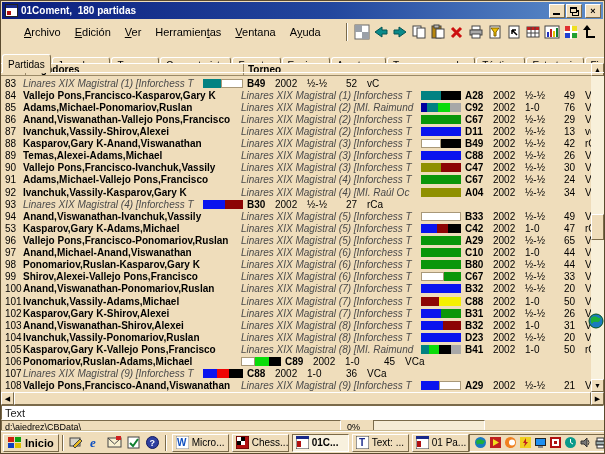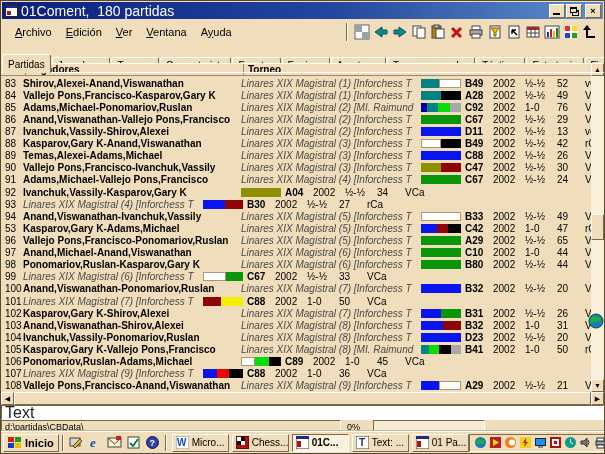--- a/index.html
+++ b/index.html
@@ -10,30 +10,30 @@
   .r{border:1px solid;border-color:#FFFFFF #7A6A4A #7A6A4A #FFFFFF;}
   .s{border:1px solid;border-color:#7A6A4A #FFFFFF #FFFFFF #7A6A4A;}
 
   
   .titlebar{position:absolute;top:1px;left:1px;right:1px;height:17px;
     background:linear-gradient(90deg,#0B1E7E 0%,#23479E 55%,#5E8FCB 100%);
     display:flex;align-items:center;padding:0 2px;color:#fff;}
   .titleicon{width:13px;height:13px;margin:0 3px 0 1px;flex:none;position:relative;background:#fff;border:1px solid #222;}
   .titleicon .bar{position:absolute;top:0;left:0;right:0;height:3px;background:#1a2a8a;}
   .titleicon .dot{position:absolute;bottom:1px;left:1px;width:4px;height:4px;background:#b01010;}
-  .titletext{font-size:14px;font-weight:normal;white-space:pre;flex:1;overflow:hidden;}
+  .titletext{font-size:10px;font-weight:bold;white-space:pre;flex:1;overflow:hidden;}
   .winbtn{width:16px;height:14px;background:#EFDDBB;margin-left:1px;flex:none;position:relative;
     display:flex;align-items:center;justify-content:center;font-size:9px;font-weight:bold;color:#000;}
   .winbtn.close{margin-left:3px;}
   .glyph-min{position:absolute;left:3px;bottom:2px;width:7px;height:2px;background:#000;}
   .glyph-rest1{position:absolute;left:3px;top:2px;width:7px;height:6px;border:1px solid #000;border-top-width:2px;background:#EFDDBB;}
   .glyph-rest2{position:absolute;left:5px;top:5px;width:7px;height:6px;border:1px solid #000;border-top-width:2px;background:#EFDDBB;}
 
   
-  .menubar{position:absolute;top:18px;left:7px;right:1px;height:25px;display:flex;align-items:center;}
+  .menubar{position:absolute;top:18px;left:16px;right:1px;height:25px;display:flex;align-items:center;}
   .menu-item{font-size:11px;padding:2px 7px;cursor:default;}
   .menu-item u{text-decoration:underline;}
   .mt-sep{width:2px;height:18px;margin:0 4px;border-left:1px solid #7A6A4A;border-right:1px solid #fff;}
   .toolbar{display:flex;align-items:center;margin-left:auto;padding-right:4px;}
   .tbtn{width:19px;height:17px;display:flex;align-items:center;justify-content:center;}
   .tbtn svg{display:block;}
 
   
   .tabs{position:absolute;top:53px;left:0;right:0;height:19px;display:flex;align-items:flex-end;padding-left:1px;}
   .tab{font-size:10px;padding:2px 5px 2px 5px;height:16px;margin-right:1px;background:#EFDDBB;
@@ -52,38 +52,38 @@
   .grow{display:flex;align-items:center;height:12.12px;font-size:10px;white-space:nowrap;}
   .c-num{width:22px;padding-left:4px;flex:none;overflow:hidden;}
   .c-players{width:218px;flex:none;font-weight:bold;overflow:hidden;}
   .c-tourn{width:180px;flex:none;font-style:italic;color:#4a4a4a;overflow:hidden;}
   .c-medal{width:40px;height:9px;flex:none;display:flex;margin-right:4px;}
   .c-medal .seg{height:100%;}
   .c-medal .seg.white{box-shadow:inset 0 0 0 1px #A89878;}
   .c-eco{width:28px;flex:none;font-weight:bold;}
   .c-year{width:32px;flex:none;}
   .c-res{width:32px;flex:none;}
-  .c-mov{width:18px;flex:none;}
+  .c-mov{width:18px;flex:none;text-align:right;}
   .c-ann{flex:1;padding-left:10px;overflow:hidden;}
 
   
   .vscroll{position:absolute;top:62px;right:0;width:13px;height:329px;background:#F8F0DA;}
   .sbtn{position:absolute;left:0;width:13px;height:13px;background:#EFDDBB;display:flex;align-items:center;justify-content:center;font-size:7px;line-height:1;color:#000;}
   .vscroll .up{top:0;}
   .vscroll .down{bottom:0;}
   .vthumb{position:absolute;left:0;top:151px;width:13px;height:26px;background:#EFDDBB;}
   .hscroll{position:absolute;top:391px;left:0;right:0;height:13px;background:#F8F0DA;}
   .hscroll .left{left:0;top:0;}
   .hscroll .right{left:auto;right:0;top:0;}
   .hthumb{position:absolute;left:13px;top:0;right:13px;height:13px;background:#EFDDBB;}
   .globe-overlay{position:absolute;top:312px;right:0;width:16px;height:16px;z-index:5;}
 
   
   .textbar{position:absolute;top:404px;left:0;right:0;height:15px;background:#fff;
-    border:1px solid;border-color:#7A6A4A #fff #fff #7A6A4A;font-size:16px;color:#222;
+    border:1px solid;border-color:#7A6A4A #fff #fff #7A6A4A;font-size:11px;color:#222;
     display:flex;align-items:center;padding-left:3px;}
   .statusbar{position:absolute;top:419px;left:0;right:0;height:13px;font-size:9px;display:flex;align-items:stretch;}
   .sb-path{width:340px;flex:none;display:flex;align-items:center;padding-left:3px;}
   .sb-pct{width:32px;flex:none;display:flex;align-items:center;justify-content:flex-start;padding-left:6px;border:none;}
   .sb-progress{width:112px;flex:none;background:#F6ECD6;}
   .sb-fill{flex:1;}
 
   
   .taskbar{position:absolute;bottom:0;left:0;right:0;height:22px;background:#EFDDBB;
     border-top:1px solid #fff;box-shadow:0 -1px 0 #C8B890;display:flex;align-items:center;padding:0 2px;}
@@ -123,20 +123,21 @@
         <span class="glyph-rest1"></span>
       </span>
     <span class="winbtn r close">×</span>
   </div>
 
   <div class="menubar">
     <span style="display:flex;align-items:center;">
         <span class="menu-item"><u>A</u>rchivo</span>
         <span class="menu-item"><u>E</u>dición</span>
         <span class="menu-item"><u>V</u>er</span>
+        <span class="menu-item">Herramien<u>t</u>as</span>
         <span class="menu-item"><u>V</u>entana</span>
         <span class="menu-item">A<u>y</u>uda</span>
       </span>
     <div class="toolbar">
       <span class="mt-sep"></span>
       <span style="display:flex;align-items:center;">
           <span class="tbtn">
             <svg width="16" height="16">
               <rect x="1" y="1" width="14" height="14" fill="#fff" stroke="#666"></rect>
               <rect x="1" y="1" width="7" height="7" fill="#9aa0a8"></rect>
@@ -242,21 +243,20 @@
   <div class="thead">
     <span class="div1"></span>
       <span class="div2"></span>
     <span class="h1">Jugadores</span>
     <span class="h2">Torneo</span>
   </div>
 
   <div class="rows">
       <div class="grow">
     <span class="c-num">83</span>
-    <span class="c-players">Shirov,Alexei-Anand,Viswanathan</span>
     <span class="c-tourn">Linares XIX Magistral (1) [Inforchess T</span>
     <span class="c-medal">
           <span class="seg" style="width: 45%; background: rgb(2, 130, 130);"></span>
           <span class="seg white" style="width: 55%; background: rgb(255, 255, 255);"></span>
         </span>
     <span class="c-eco">B49</span>
     <span class="c-year">2002</span>
     <span class="c-res">½-½</span>
     <span class="c-mov">52</span>
     <span class="c-ann">vC</span>
@@ -367,20 +367,21 @@
         </span>
     <span class="c-eco">C67</span>
     <span class="c-year">2002</span>
     <span class="c-res">½-½</span>
     <span class="c-mov">24</span>
     <span class="c-ann">VC</span>
   </div>
       <div class="grow">
     <span class="c-num">92</span>
     <span class="c-players">Ivanchuk,Vassily-Kasparov,Gary K</span>
+    <span class="c-tourn">Linares XIX Magistral (4) [MI. Raúl Oc</span>
     <span class="c-medal">
           <span class="seg" style="width: 100%; background: rgb(143, 144, 0);"></span>
         </span>
     <span class="c-eco">A04</span>
     <span class="c-year">2002</span>
     <span class="c-res">½-½</span>
     <span class="c-mov">34</span>
     <span class="c-ann">VCa</span>
   </div>
       <div class="grow">
@@ -458,20 +459,21 @@
           <span class="seg" style="width: 100%; background: rgb(10, 150, 10);"></span>
         </span>
     <span class="c-eco">B80</span>
     <span class="c-year">2002</span>
     <span class="c-res">½-½</span>
     <span class="c-mov">44</span>
     <span class="c-ann">VCa</span>
   </div>
       <div class="grow">
     <span class="c-num">99</span>
+    <span class="c-players">Shirov,Alexei-Vallejo Pons,Francisco</span>
     <span class="c-tourn">Linares XIX Magistral (6) [Inforchess T</span>
     <span class="c-medal">
           <span class="seg white" style="width: 58%; background: rgb(255, 255, 255);"></span>
           <span class="seg" style="width: 42%; background: rgb(10, 150, 10);"></span>
         </span>
     <span class="c-eco">C67</span>
     <span class="c-year">2002</span>
     <span class="c-res">½-½</span>
     <span class="c-mov">33</span>
     <span class="c-ann">VCa</span>
@@ -484,20 +486,21 @@
           <span class="seg" style="width: 100%; background: rgb(10, 20, 238);"></span>
         </span>
     <span class="c-eco">B32</span>
     <span class="c-year">2002</span>
     <span class="c-res">½-½</span>
     <span class="c-mov">20</span>
     <span class="c-ann">VC</span>
   </div>
       <div class="grow">
     <span class="c-num">101</span>
+    <span class="c-players">Ivanchuk,Vassily-Adams,Michael</span>
     <span class="c-tourn">Linares XIX Magistral (7) [Inforchess T</span>
     <span class="c-medal">
           <span class="seg" style="width: 45%; background: rgb(140, 4, 4);"></span>
           <span class="seg" style="width: 55%; background: rgb(245, 240, 0);"></span>
         </span>
     <span class="c-eco">C88</span>
     <span class="c-year">2002</span>
     <span class="c-res">1-0</span>
     <span class="c-mov">50</span>
     <span class="c-ann">VCa</span>
@@ -621,21 +624,21 @@
     <span class="sbtn r left">◀</span>
     <span class="hthumb r"></span>
     <span class="sbtn r right">▶</span>
   </div>
 
   <div class="textbar">
     <span>Text</span>
   </div>
 
   <div class="statusbar">
-    <span class="sb-path s">d:\partidas\CBData\</span>
+    <span class="sb-path s">d:\ajedrez\CBData\</span>
     <span class="sb-pct">0%</span>
     <span class="sb-progress s"></span>
     <span class="sb-fill"></span>
   </div>
 
   <div class="taskbar">
     <button class="startbtn r">
       <span class="winflag">
           <i class="f1"></i>
           <i class="f2"></i>

